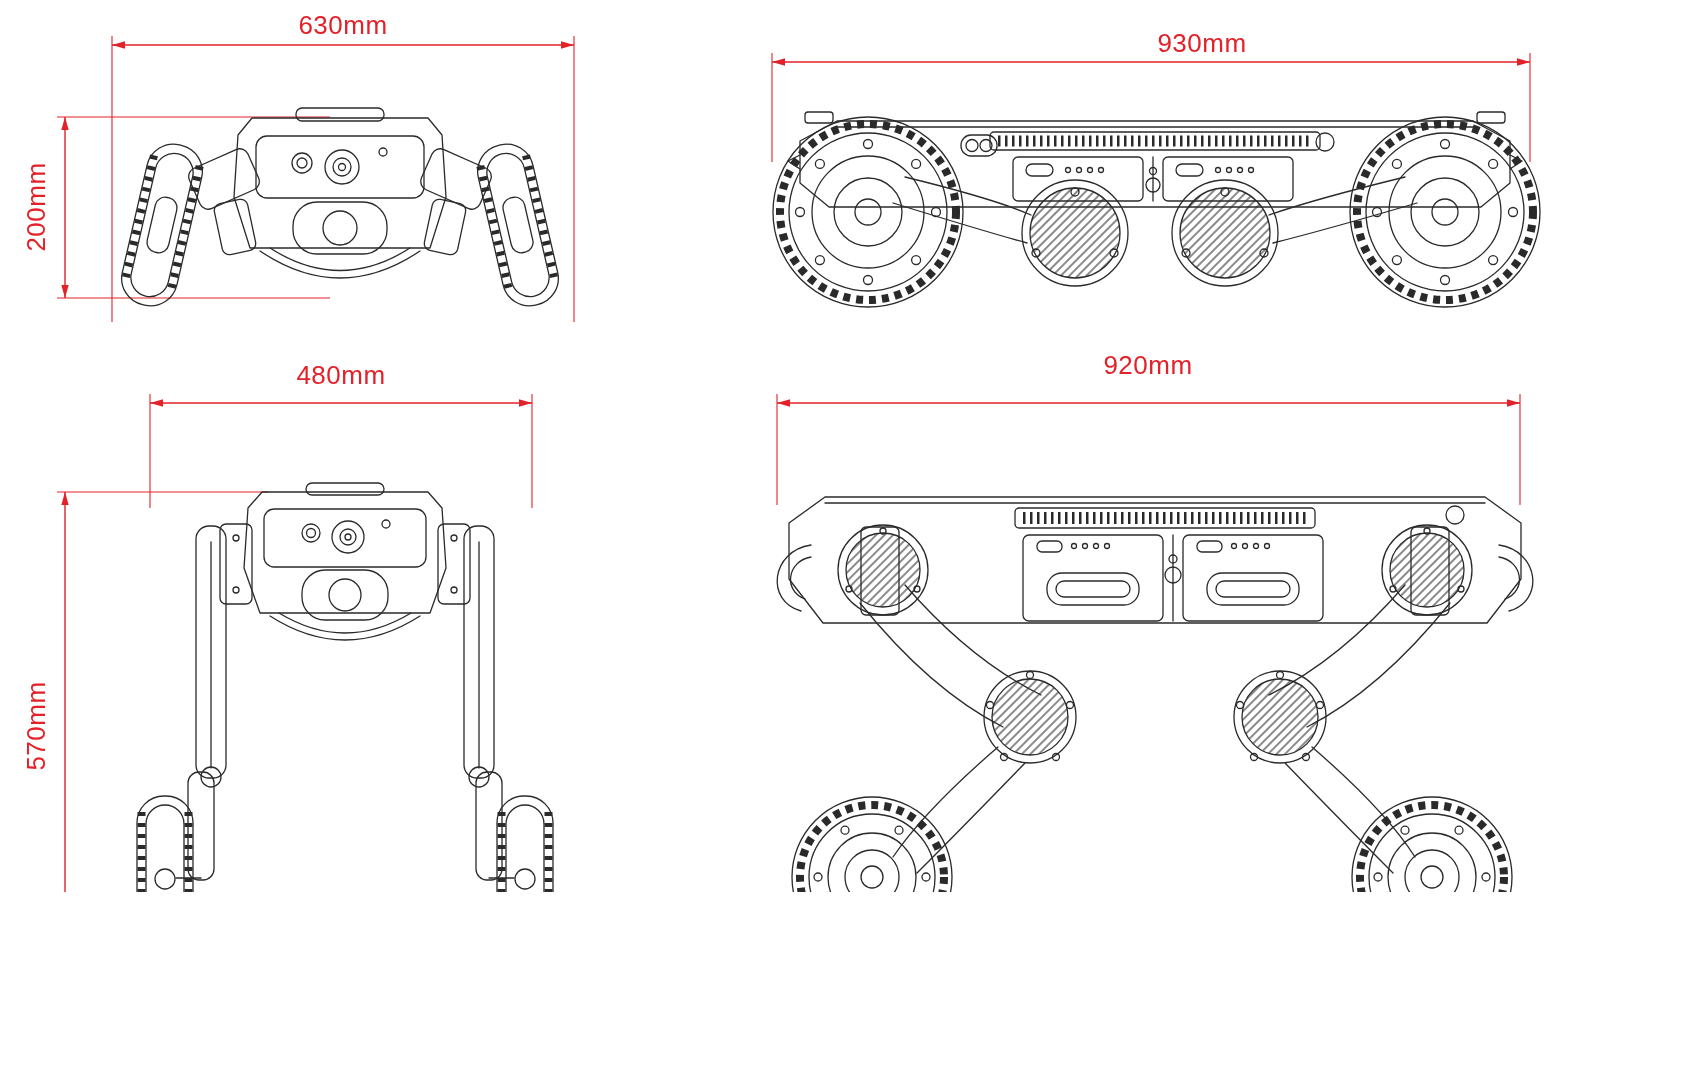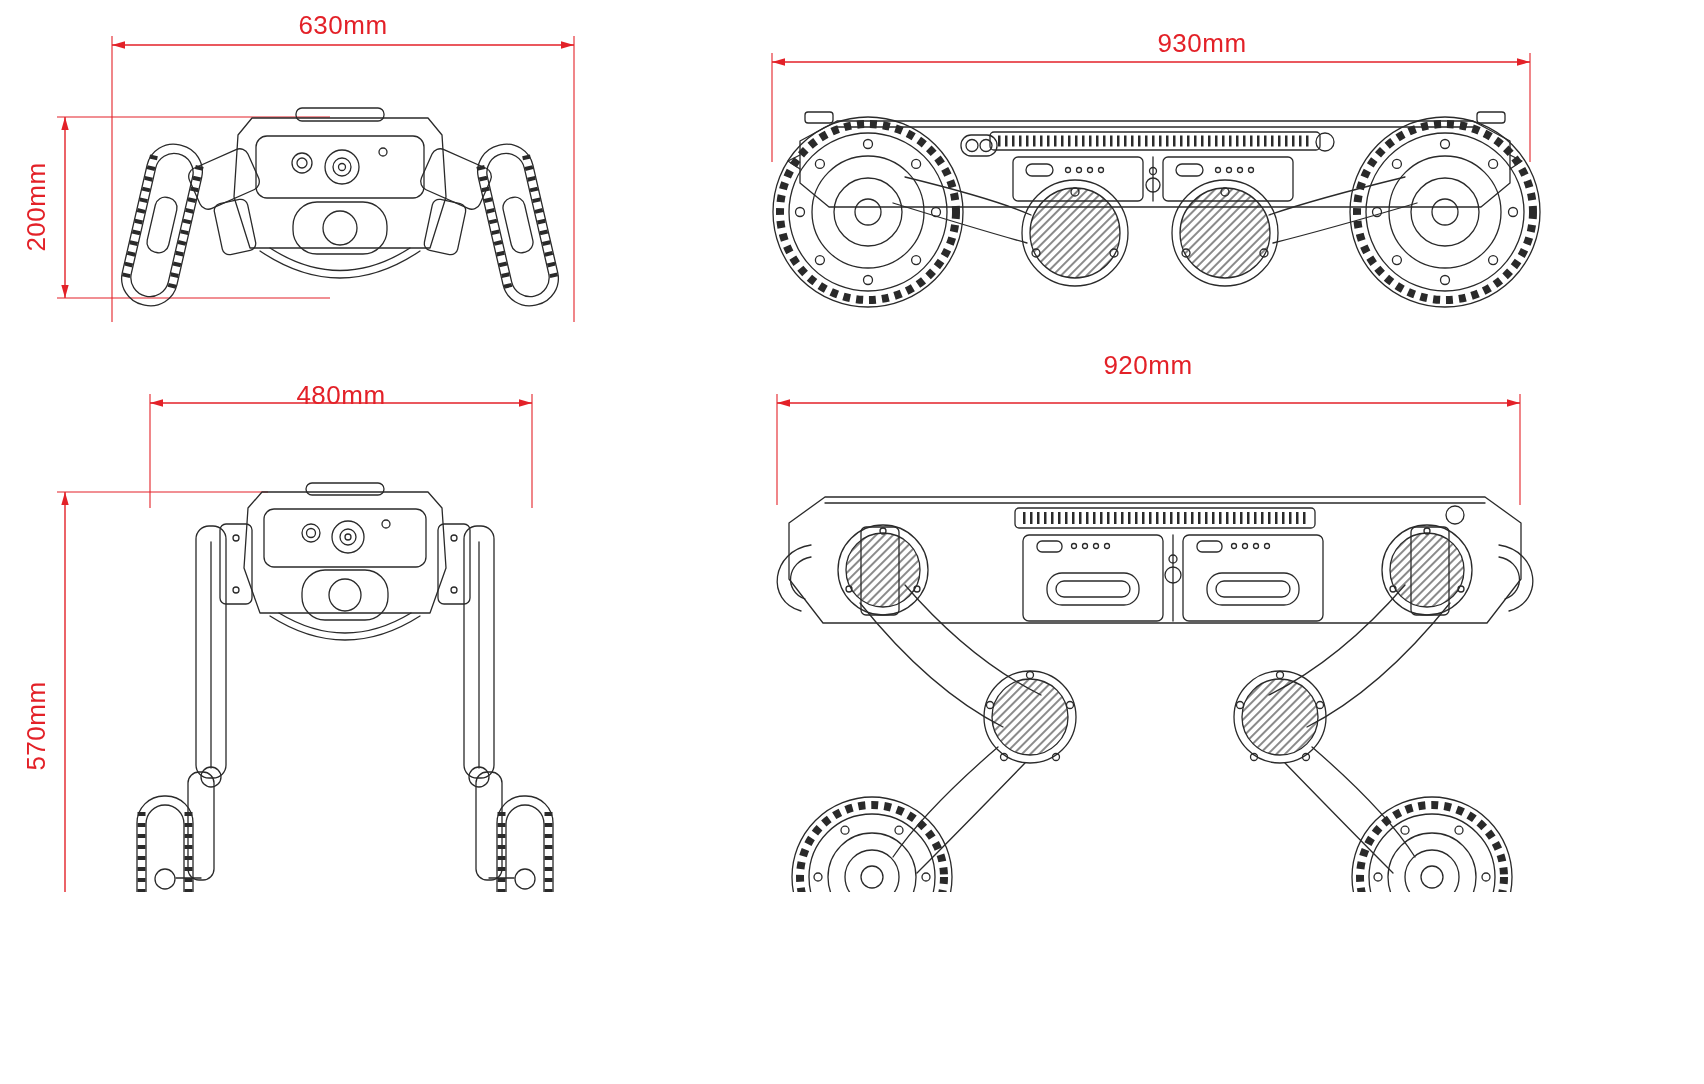--- a/index.html
+++ b/index.html
@@ -67,21 +67,21 @@
     <g>
       <line class="extline" x1="777" y1="394" x2="777" y2="505"></line>
       <line class="extline" x1="1520" y1="394" x2="1520" y2="505"></line>
       <line class="dimline" x1="777" y1="403" x2="1520" y2="403" marker-start="url(#arr)" marker-end="url(#arr)"></line>
     </g>
   </svg>
 
   <span class="dim-label" style="left:343px; top:10px">630mm</span>
   <span class="dim-label vert" style="left:36px; top:207px">200mm</span>
   <span class="dim-label" style="left:1202px; top:28px">930mm</span>
-  <span class="dim-label" style="left:341px; top:380px">480mm</span>
+  <span class="dim-label" style="left:341px; top:360px">480mm</span>
   <span class="dim-label vert" style="left:36px; top:726px">570mm</span>
   <span class="dim-label" style="left:1148px; top:350px">920mm</span>
 
   <svg class="abs" style="left:100px;top:105px" width="480" height="215" viewBox="0 0 480 215">
     <g stroke="#2a2a2a" fill="none" stroke-width="1.3" stroke-linejoin="round" stroke-linecap="round">
 
       <g transform="rotate(13 62 120)">
         <rect x="34" y="38" width="56" height="164" rx="27"></rect>
         <rect x="43" y="47" width="38" height="146" rx="19"></rect>
         <line x1="38.5" y1="54" x2="38.5" y2="186" stroke-width="8" stroke-dasharray="4 7" stroke-linecap="butt"></line>

